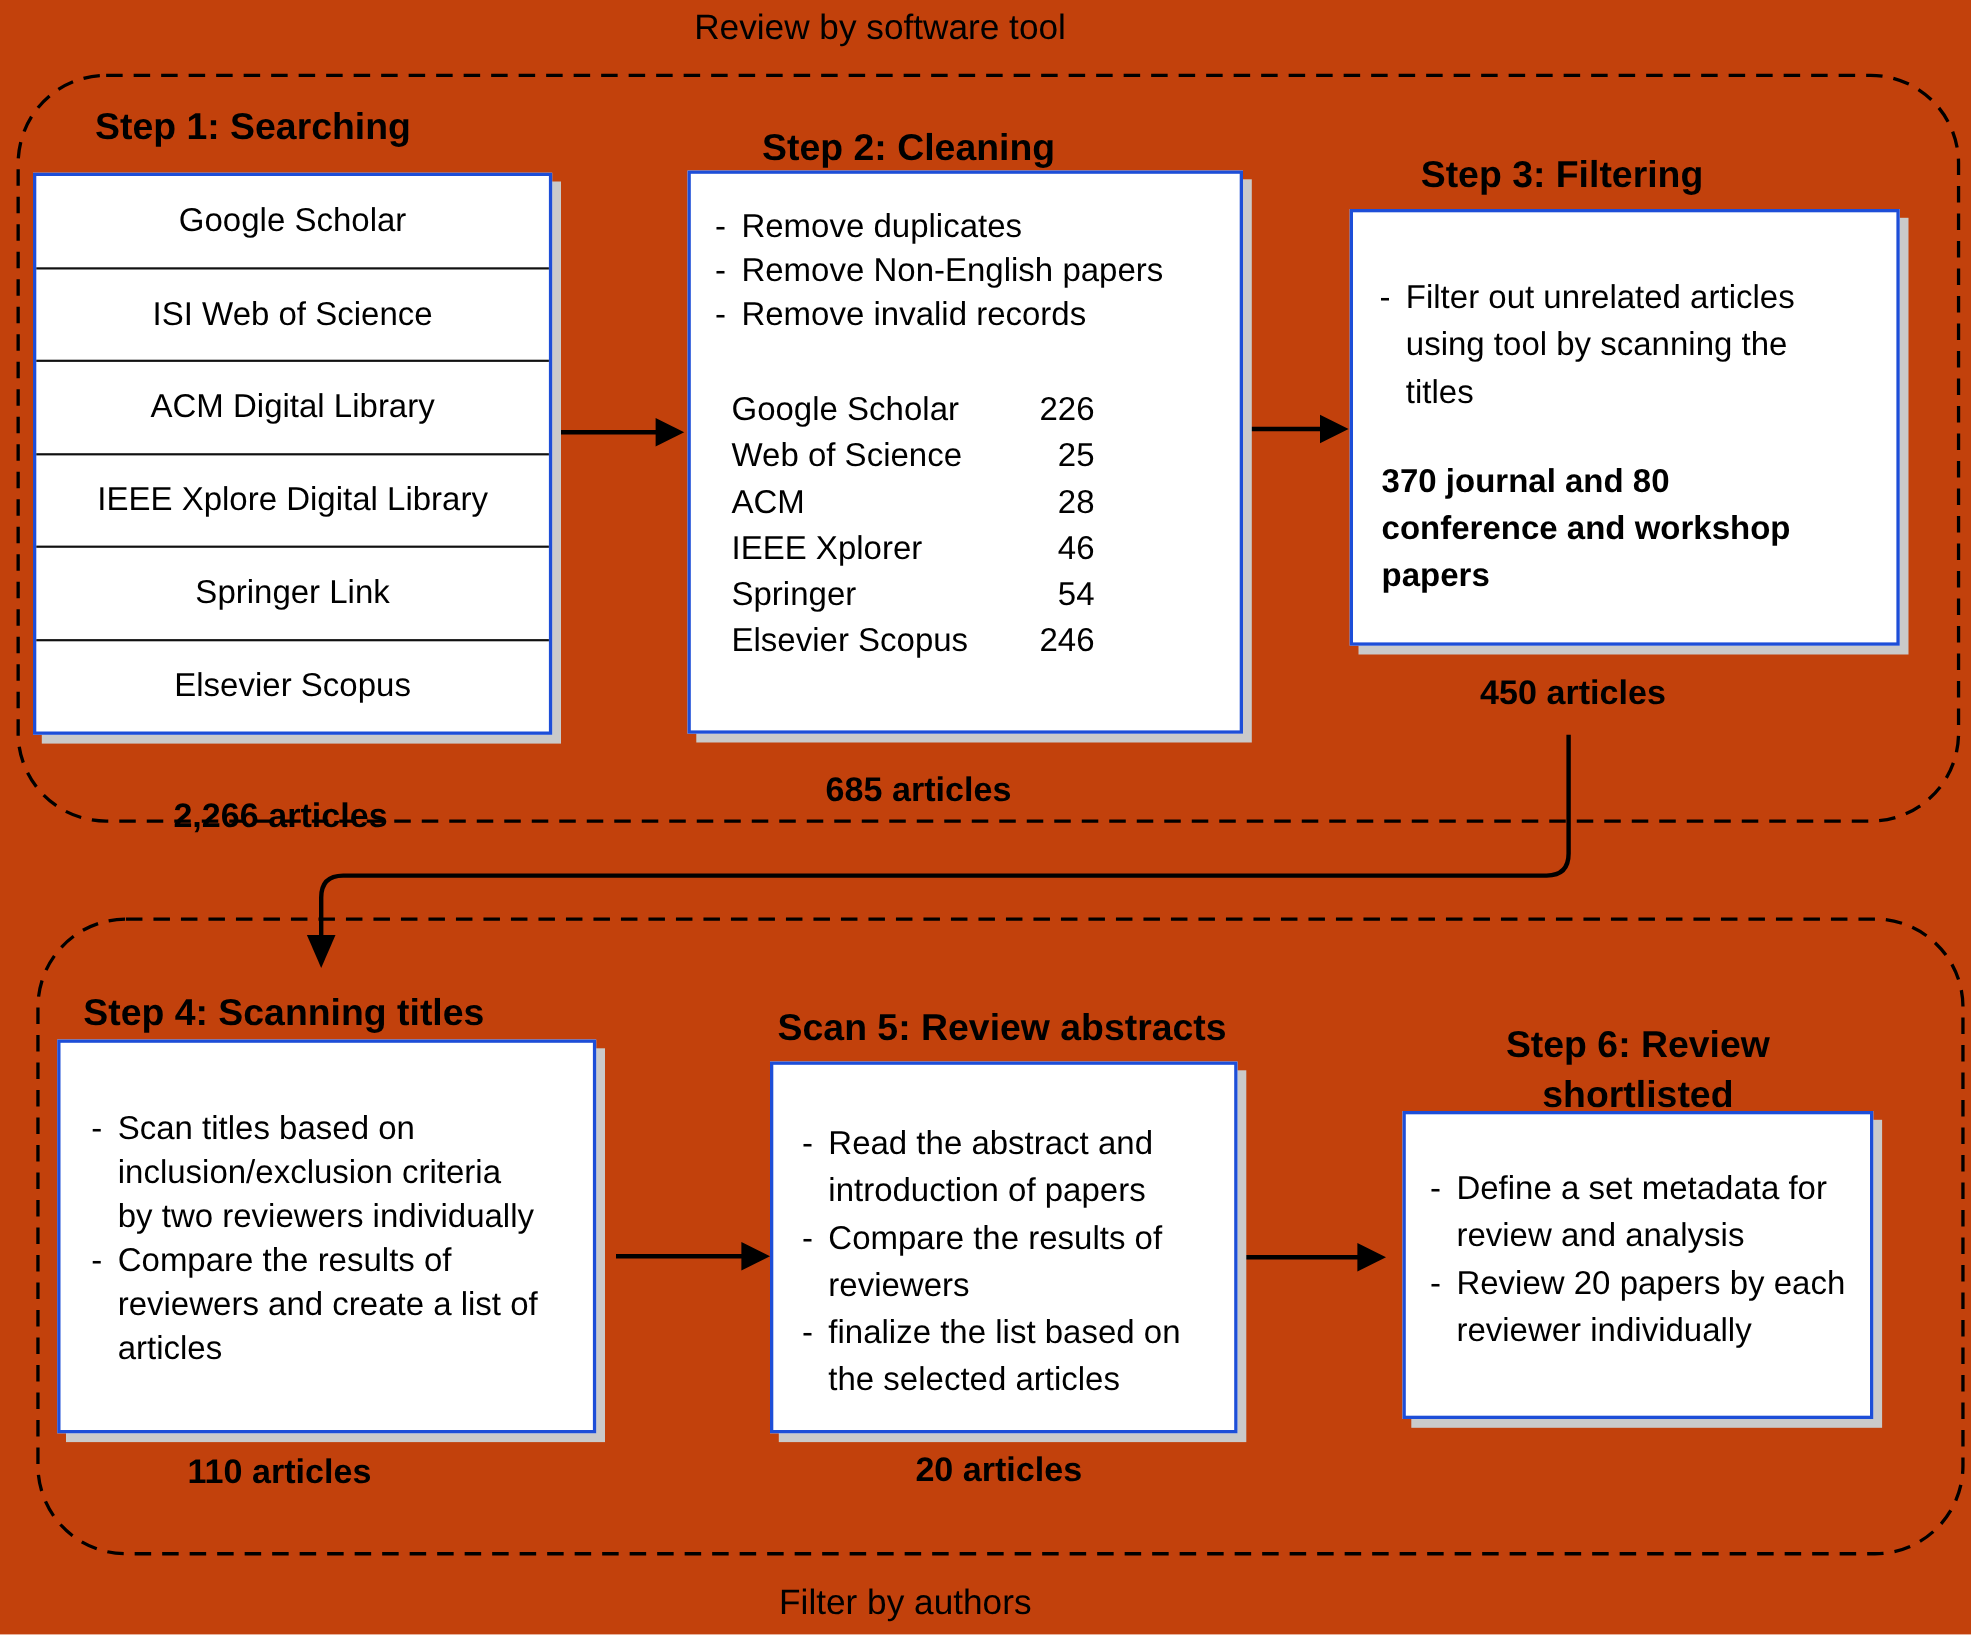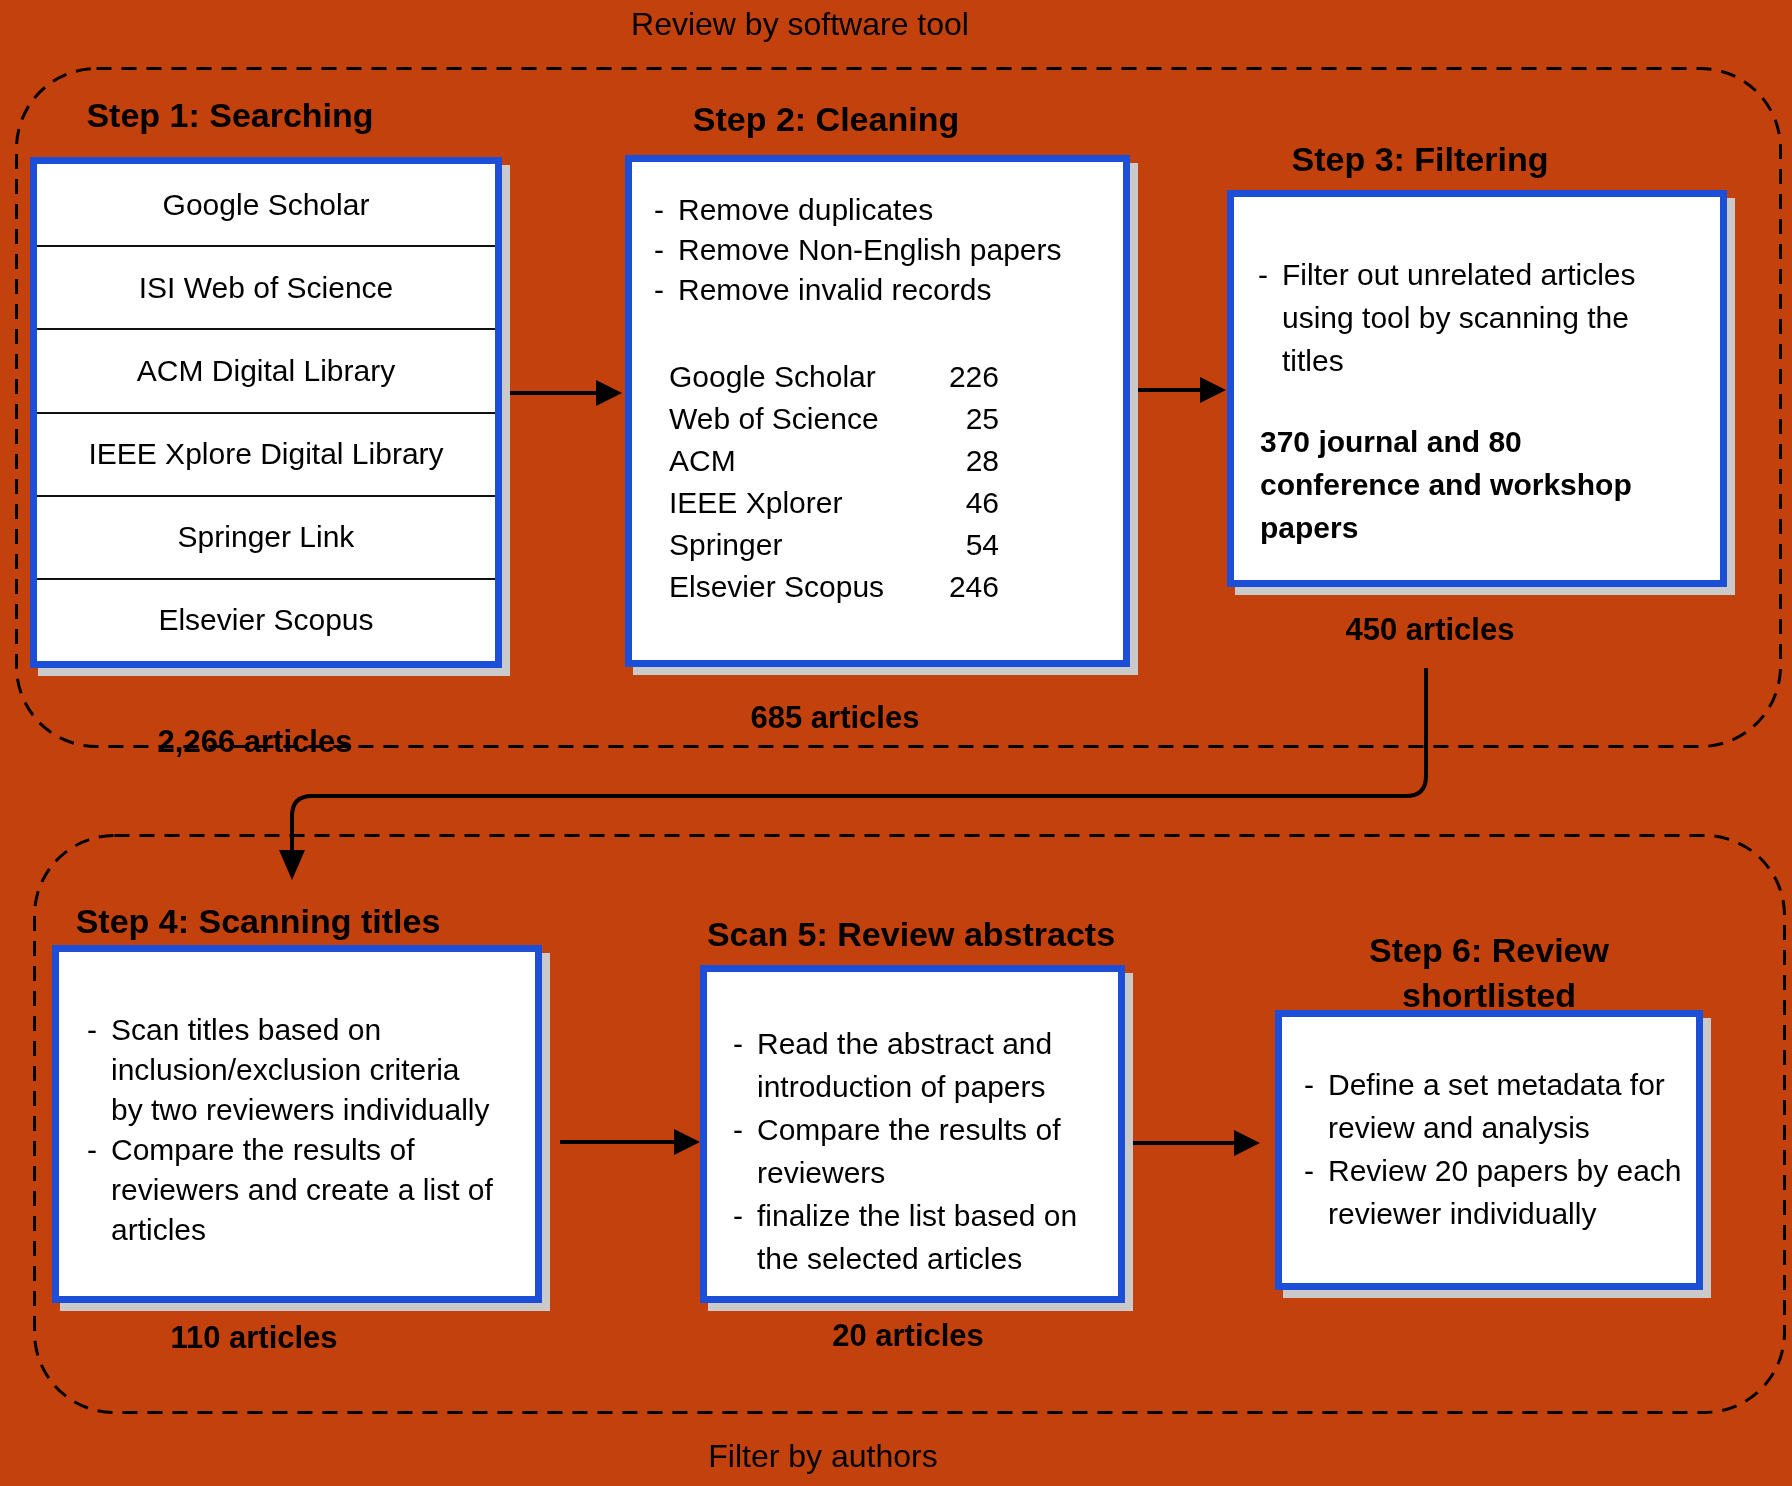--- a/index.html
+++ b/index.html
@@ -36,21 +36,21 @@
     z-index: 1;
   }
   .step-title.two-line {
     white-space: pre-line;
     text-align: center;
     line-height: 45px;
   }
   .box {
     position: absolute;
     background: #ffffff;
-    border: 7px solid #1d4ed8;
+    border: 3px solid #1d4ed8;
     box-shadow: 8px 8px 0 0 #cacaca;
     box-sizing: border-box;
     font-size: 30px;
     z-index: 1;
   }
   .count-label {
     position: absolute;
     transform: translateX(-50%);
     white-space: nowrap;
     font-size: 31px;
@@ -138,21 +138,21 @@
       <div class="source-row">ISI Web of Science</div>
       <div class="source-row">ACM Digital Library</div>
       <div class="source-row">IEEE Xplore Digital Library</div>
       <div class="source-row">Springer Link</div>
       <div class="source-row">Elsevier Scopus</div>
     </div>
   </div>
 
   <div class="count-label" style="left:255px; top:724px;text-align:center;">2,266 articles</div>
 
-  <div class="step-title" style="left:826px; top:100px;">Step 2: Cleaning</div>
+  <div class="step-title" style="left:826px; top:115px;">Step 2: Cleaning</div>
 
   <div class="box" style="left:625px; top:155px; width:505px; height:512px;">
     <div class="bullets lh40" style="padding:28px 12px 0 22px;">
       <div class="bullet">
         <span class="dash">-</span>
         <span class="btext">Remove duplicates</span>
       </div>
       <div class="bullet">
         <span class="dash">-</span>
         <span class="btext">Remove Non-English papers</span>

